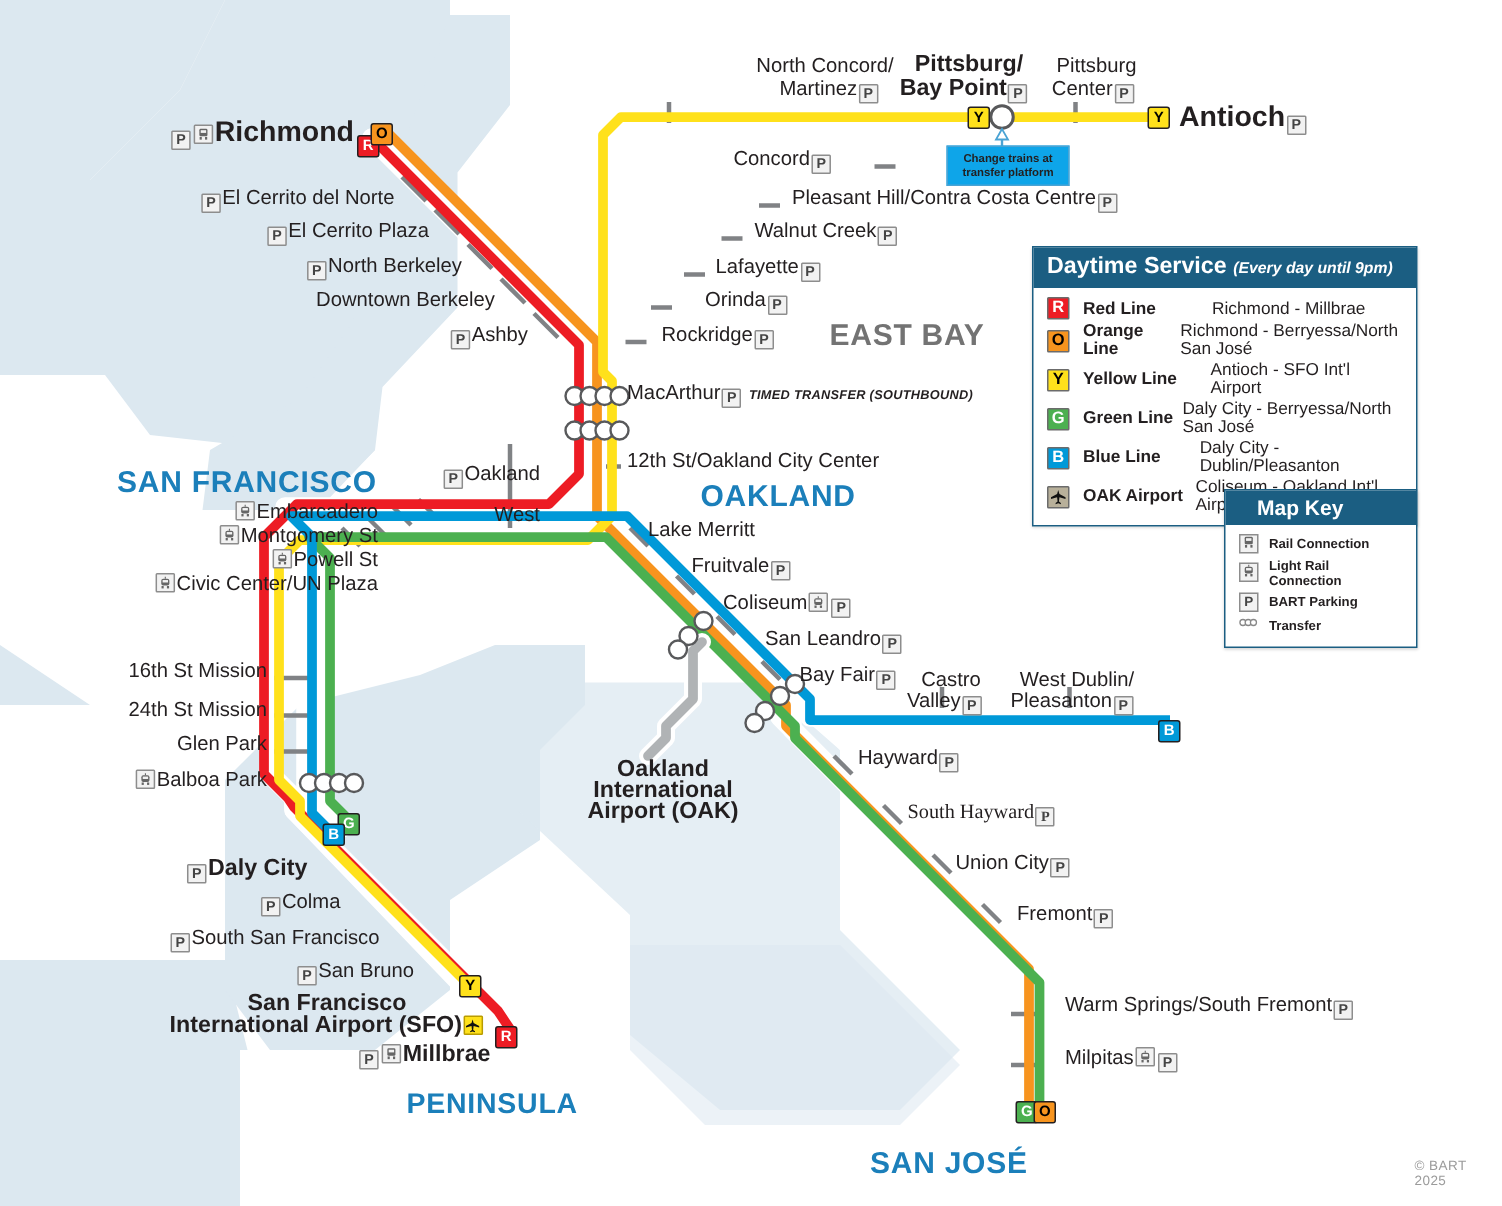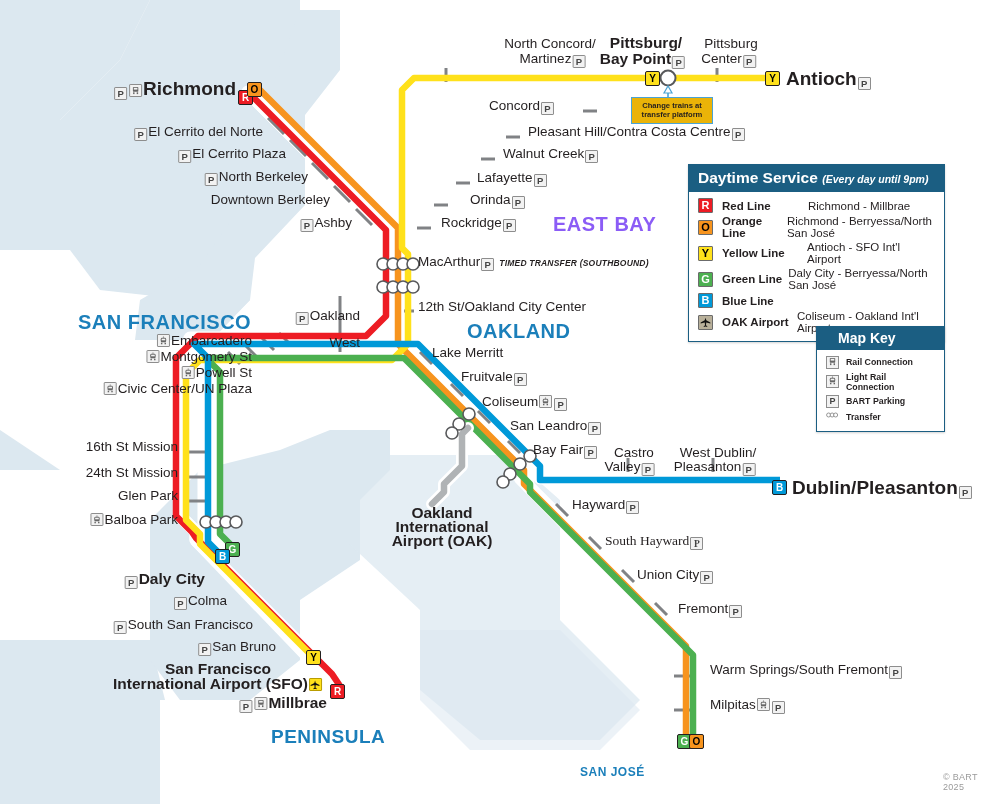--- a/index.html
+++ b/index.html
@@ -41,21 +41,21 @@
   .lname{font-size:11.5px;font-weight:bold;width:86px;margin-left:9px;color:#231f20;}
   .ldesc{font-size:11.5px;color:#231f20;}
   .krow{display:flex;align-items:center;padding:1.5px 9px;}
   .ktxt{font-size:8.8px;font-weight:bold;margin-left:7px;color:#231f20;}
   .kicn{width:13px;height:13px;border:1px solid #8d8d8d;background:#f2f2f2;
         font-size:9px;line-height:11px;text-align:center;font-weight:bold;
         color:#444;box-sizing:border-box;flex:0 0 auto;}
   .kicn.plain{border:none;background:none;}
 
   
-  .callout{position:absolute;background:#eab308;border:1px solid #4aa3d4;
+  .callout{position:absolute;background:#0ea5e9;border:1px solid #4aa3d4;
            font-size:7.6px;font-weight:bold;color:#231f20;line-height:1.25;
            padding:3px 5px;text-align:center;}
   .copyright{position:absolute;font-size:9px;color:#9b9b9b;letter-spacing:.3px;}
 </style>
 </head>
 <body>
 
 <div id="map-root">
 
   <svg class="layer" viewBox="0 0 1001 804">
@@ -317,32 +317,31 @@
               <path d="M5 0.5 L5 2" stroke="#666" stroke-width="0.8"></path>
               <rect x="2" y="2" width="6" height="5" rx="1.5" fill="#666"></rect>
               <rect x="3" y="3" width="4" height="1.8" fill="#f2f2f2"></rect>
               <rect x="2.2" y="7.4" width="1.6" height="1.8" fill="#666"></rect>
               <rect x="6.2" y="7.4" width="1.6" height="1.8" fill="#666"></rect>
             </svg></span><span class="bdg">P</span></span></div>
       <div class="lbl s ctr" style="left: 634px; top: 446px;"><span>Castro</span><span></span></div>
       <div class="lbl s ctr" style="left: 630px; top: 460px;"><span>Valley</span><span><span class="bdg">P</span></span></div>
       <div class="lbl s ctr" style="left: 718px; top: 446px;"><span>West Dublin/</span><span></span></div>
       <div class="lbl s ctr" style="left: 715px; top: 460px;"><span>Pleasanton</span><span><span class="bdg">P</span></span></div>
-      <div class="lbl bb" style="left: 792px; top: 478px;"><span>Dublin/Pleasanton</span><span><span class="bdg">P</span></span></div>
       <div class="lbl b ctr" style="left: 442px; top: 505px;"><span>Oakland</span><span></span></div>
       <div class="lbl b ctr" style="left: 442px; top: 519px;"><span>International</span><span></span></div>
       <div class="lbl b ctr" style="left: 442px; top: 533px;"><span>Airport (OAK)</span><span></span></div>
     </div>
 
   <div id="region-layer" style="position:absolute;left:0;top:0;width:1001px;height:804px;">
-      <div class="region" style="left: 553px; top: 213px; font-size: 20px; color: #8b5cf6;">EAST BAY</div>
+      <div class="region" style="left: 553px; top: 213px; font-size: 20px; color: #737373;">EAST BAY</div>
       <div class="region" style="left: 78px; top: 311px; font-size: 20px; color: rgb(27, 127, 186);">SAN FRANCISCO</div>
       <div class="region" style="left: 467px; top: 320px; font-size: 20px; color: rgb(27, 127, 186);">OAKLAND</div>
       <div class="region" style="left: 271px; top: 726px; font-size: 19px; color: rgb(27, 127, 186);">PENINSULA</div>
-      <div class="region" style="left: 580px; top: 765px; font-size: 12px; color: rgb(27, 127, 186);">SAN JOSÉ</div>
+      <div class="region" style="left: 580px; top: 765px; font-size: 20px; color: rgb(27, 127, 186);">SAN JOSÉ</div>
     </div>
 
   <svg class="layer" viewBox="0 0 1001 804">
     <path d="M668,88 L668,98" stroke="#4aa3d4" stroke-width="1.6" fill="none"></path>
     <path d="M668,86 L664,93 L672,93 Z" fill="#ffffff" stroke="#4aa3d4" stroke-width="1.2"></path>
   </svg>
   <div class="callout" style="left:631px;top:97px;width:70px;">
     <div>Change trains at</div>
     <div>transfer platform</div>
   </div>
@@ -369,20 +368,21 @@
           <div class="ldesc">Antioch - SFO Int'l Airport</div>
         </div>
         <div class="lrow">
           <div class="lchip" style="background: rgb(76, 176, 80); color: rgb(255, 255, 255);">G</div>
           <div class="lname">Green Line</div>
           <div class="ldesc">Daly City - Berryessa/North San José</div>
         </div>
         <div class="lrow">
           <div class="lchip" style="background: rgb(0, 153, 216); color: rgb(255, 255, 255);">B</div>
           <div class="lname">Blue Line</div>
+          <div class="ldesc">Daly City - Dublin/Pleasanton</div>
         </div>
         <div class="lrow">
           <div class="lchip" style="background: rgb(184, 176, 154); color: rgb(0, 0, 0);">
             <svg width="11" height="11" viewBox="0 0 10 10" style="margin:1px auto;display:block">
               <path d="M5 0.6 L5.7 3 L9.4 5 L9.4 6 L5.7 5 L5.4 7.6 L6.6 8.5 L6.6 9.2 L5 8.7 L3.4 9.2 L3.4 8.5 L4.6 7.6 L4.3 5 L0.6 6 L0.6 5 L4.3 3 Z" fill="#111"></path>
             </svg>
           </div>
           <div class="lname">OAK Airport</div>
           <div class="ldesc">Coliseum - Oakland Int'l Airport</div>
         </div>

